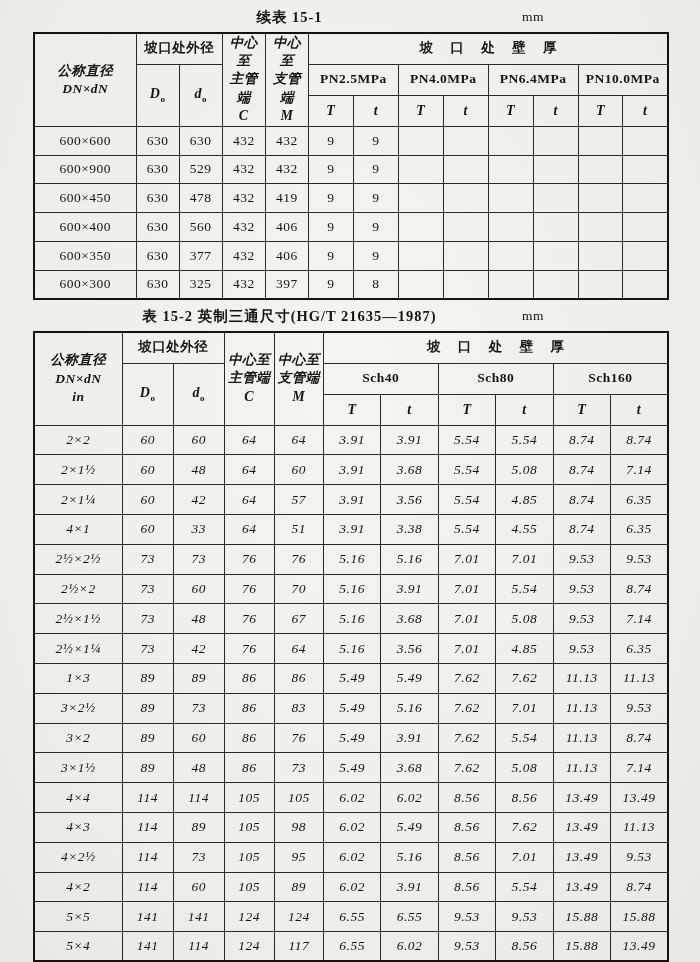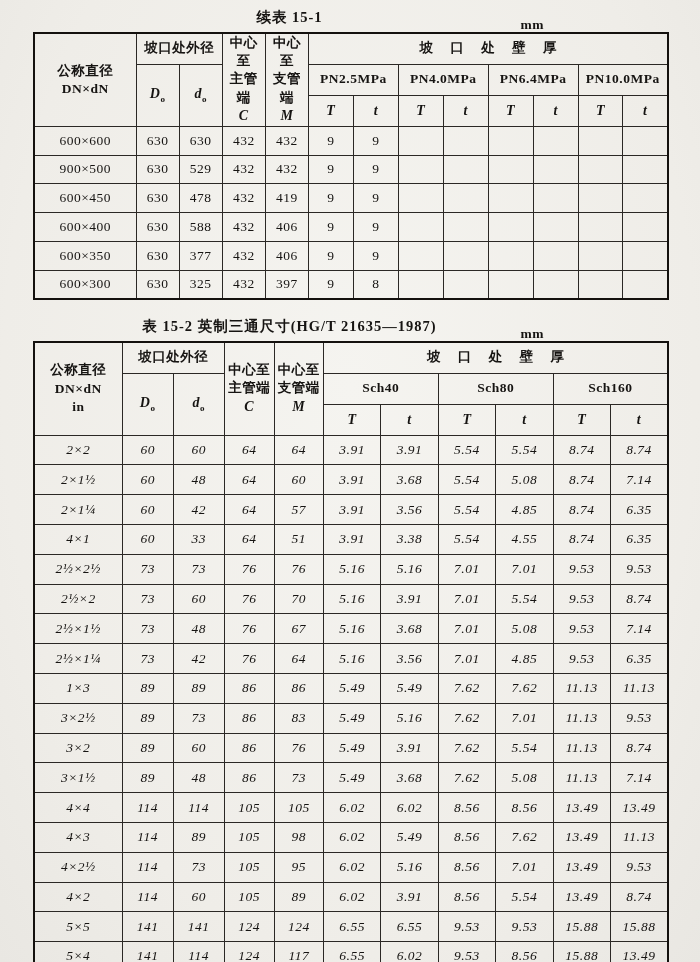--- a/index.html
+++ b/index.html
@@ -22,26 +22,26 @@
   }
   .caption-row .caption {
     display:block;
     text-align:center;
     font-size:14.5px;
     font-weight:700;
     letter-spacing:1px;
   }
   .caption-row .unit {
     position:absolute;
-    right:2px; top:9px;
+    right:2px; top:1px;
     font-size:13.5px;
-    font-weight:700;
+    font-weight:400;
     letter-spacing:.5px;
   }
-  .caption-row.second { margin-top:17px; }
+  .caption-row.second { margin-top:7px; }
 
   table {
     border-collapse:collapse;
     table-layout:fixed;
     width:636px;
     border:2.5px solid #14110e;
   }
   th, td {
     border:1px solid #2b2825;
     text-align:center;
@@ -62,21 +62,21 @@
     white-space:nowrap;
   }
   #table1 thead tr { height:31px; }
   #table1 tbody tr { height:28.8px; }
   #table2 thead tr { height:31px; }
   #table2 tbody tr { height:29.8px;font-style:italic; }
 
   .sym { font-style:italic; font-weight:600; font-size:14px; }
   sub.small-o { font-style:normal; font-size:9px; font-weight:600; }
   .wall-header { letter-spacing:7px; text-indent:7px; }
-  .hdr-line { display:block; line-height:1.35; }
+  .hdr-line { display:block; line-height:1.35;font-style:italic; }
 </style>
 </head>
 <body>
 
 <div class="page">
 
   <div class="caption-row">
     <span class="caption">续表 15-1</span>
     <span class="unit">mm</span>
   </div>
@@ -145,21 +145,21 @@
           <td>9</td>
           <td>9</td>
           <td></td>
           <td></td>
           <td></td>
           <td></td>
           <td></td>
           <td></td>
         </tr>
         <tr>
-          <td>900×500</td>
+          <td>600×900</td>
           <td>630</td>
           <td>529</td>
           <td>432</td>
           <td>432</td>
           <td>9</td>
           <td>9</td>
           <td></td>
           <td></td>
           <td></td>
           <td></td>
@@ -177,21 +177,21 @@
           <td></td>
           <td></td>
           <td></td>
           <td></td>
           <td></td>
           <td></td>
         </tr>
         <tr>
           <td>600×400</td>
           <td>630</td>
-          <td>588</td>
+          <td>560</td>
           <td>432</td>
           <td>406</td>
           <td>9</td>
           <td>9</td>
           <td></td>
           <td></td>
           <td></td>
           <td></td>
           <td></td>
           <td></td>

